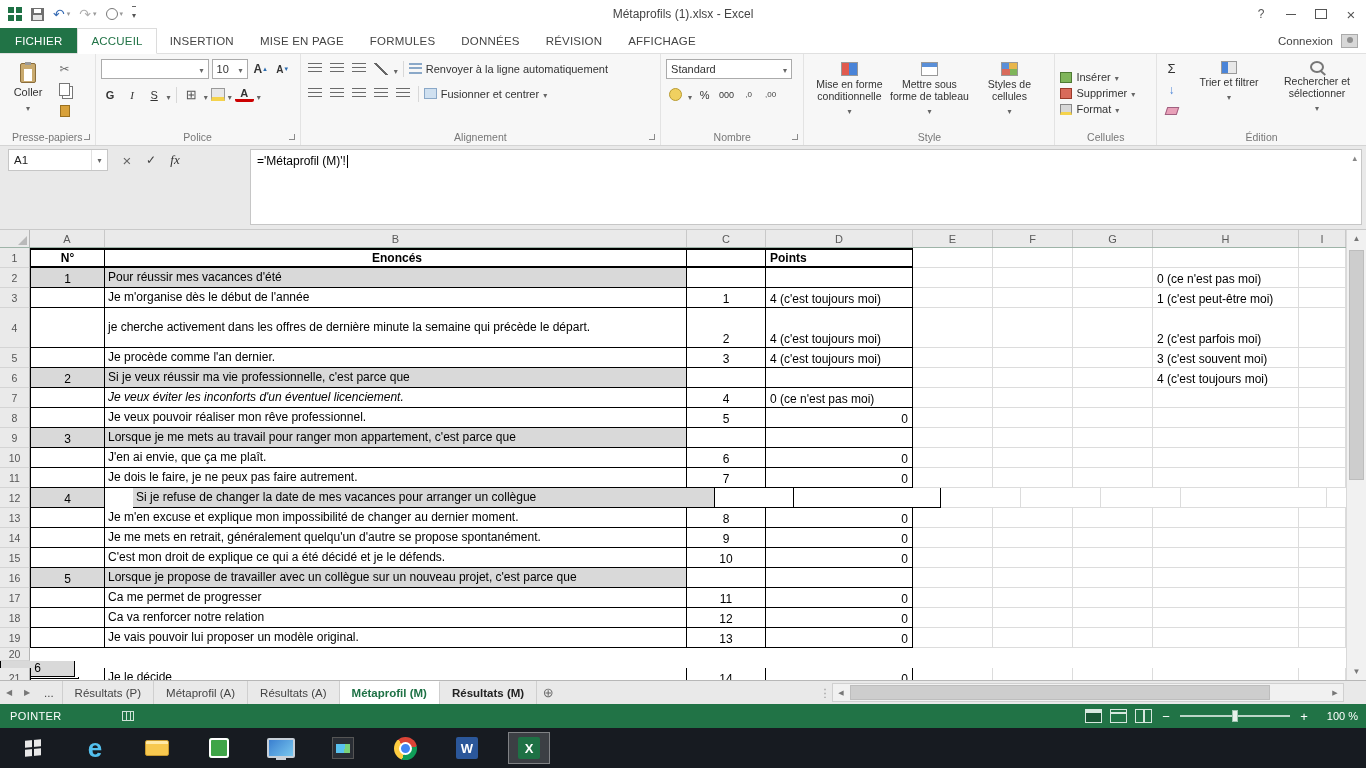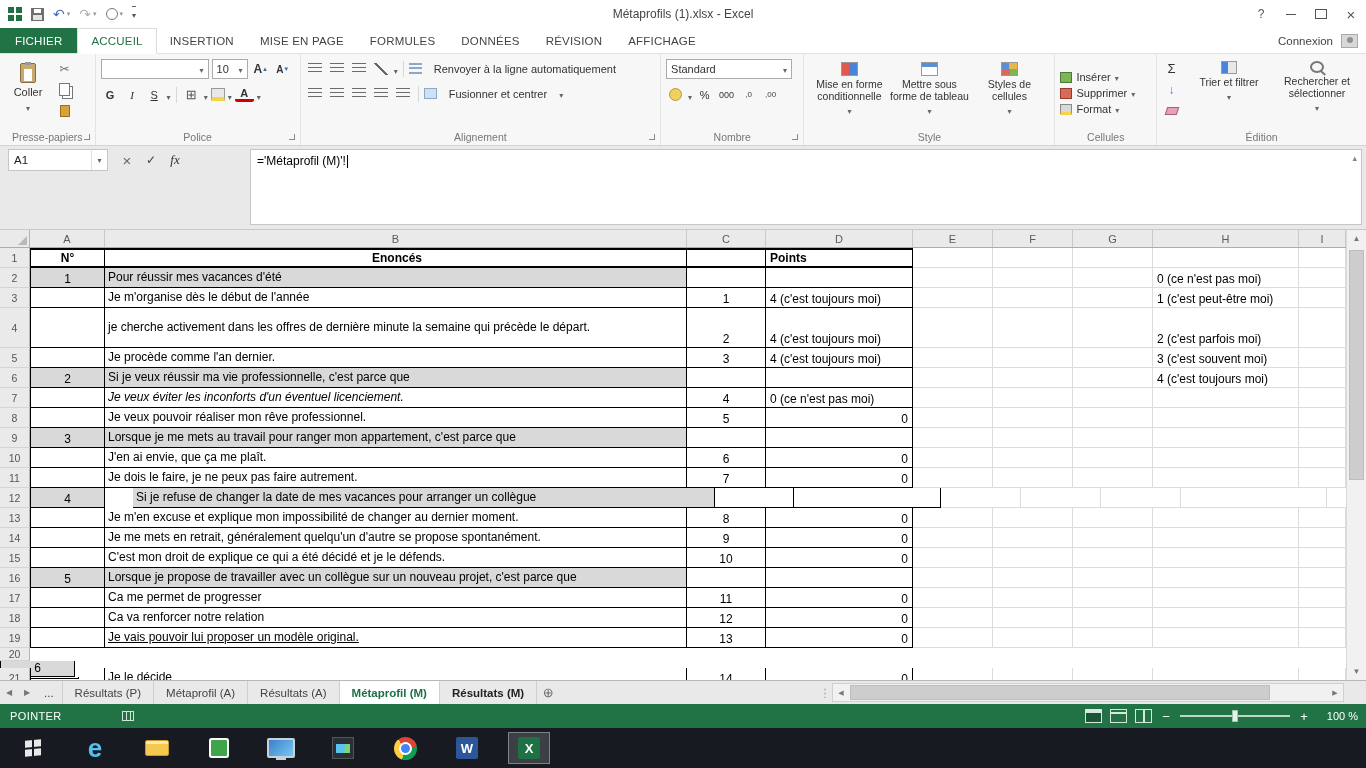--- a/index.html
+++ b/index.html
@@ -67,21 +67,21 @@
   .ic-shrinkA::before{content:"A";font-weight:bold;font-size:10px;}
   .ic-shrinkA::after{content:"▾";font-size:7px;color:#2b6cb0;margin-left:1px;}
   .tg-b{font-weight:bold;}.tg-i{font-style:italic;font-family:"Liberation Serif",serif;}.tg-u{text-decoration:underline;}
   .ic-borders::before{content:"⊞";font-size:13px;color:#555;}
   .ic-fillcolor{width:14px;height:13px;background:#e8e8e8;border:1px solid #999;border-bottom:4px solid #f5d34c;}
   .ic-fontcolor{font-weight:bold;border-bottom:3px solid #c00;height:15px;}
   .ic-fontcolor::before{content:"A";}
 
   .bars{width:14px;height:11px;background:repeating-linear-gradient(to bottom,#6b6b6b 0 1.5px,transparent 1.5px 4px);}
   .ic-orient{width:14px;height:12px;background:linear-gradient(45deg,transparent 44%,#666 44% 56%,transparent 56%);}
-  .txtbtn{display:flex;align-items:center;gap:12px;font-size:11px;color:#333;white-space:nowrap;}
+  .txtbtn{display:flex;align-items:center;gap:4px;font-size:11px;color:#333;white-space:nowrap;}
   .ic-wrap{width:13px;height:11px;background:repeating-linear-gradient(to bottom,#8aa8c8 0 2px,transparent 2px 4.5px);}
   .ic-merge{width:13px;height:11px;background:#cfe0f0;border:1px solid #8aa8c8;}
 
   .ic-coin{width:13px;height:13px;border-radius:50%;background:#f0d060;border:1px solid #b89a30;}
   .ic-dec{font-size:8px;color:#444;letter-spacing:0;}
 
   .stylebtn{width:80px;display:flex;flex-direction:column;align-items:center;gap:2px;font-size:10.5px;color:#333;text-align:center;line-height:12px;padding-top:3px;}
   .ic-cond{width:17px;height:14px;background:linear-gradient(90deg,#e05a4e 0 50%,#4a84d8 50% 100%);border:1px solid #999;}
   .ic-table{width:17px;height:14px;background:linear-gradient(#5a8fd8 0 4px,#fff 4px);border:1px solid #999;}
   .ic-styles{width:17px;height:14px;background:conic-gradient(#e8b64c 0 25%,#7fb55a 0 50%,#d86a5a 0 75%,#5a8fd8 0 100%);border:1px solid #999;}
@@ -683,21 +683,21 @@
         <div class="cell tb colD" style="width: 147px;">0</div>
         <div class="cell lite" style="width: 80px;"></div>
         <div class="cell lite" style="width: 80px;"></div>
         <div class="cell lite" style="width: 80px;"></div>
         <div class="cell lite colH" style="width: 146px;"></div>
         <div class="cell lite" style="width: 47px;"></div>
       </div>
       <div class="grow" style="height: 20px;">
         <div class="gut">19</div>
         <div class="cell tb colA" style="width: 75px;"></div>
-        <div class="cell tb colB" style="width: 582px; text-decoration: underline;">Je vais pouvoir lui proposer un modèle original.</div>
+        <div class="cell tb colB" style="width: 582px;">Je vais pouvoir lui proposer un modèle original.</div>
         <div class="cell tb colC" style="width: 79px;">13</div>
         <div class="cell tb colD" style="width: 147px;">0</div>
         <div class="cell lite" style="width: 80px;"></div>
         <div class="cell lite" style="width: 80px;"></div>
         <div class="cell lite" style="width: 80px;"></div>
         <div class="cell lite colH" style="width: 146px;"></div>
         <div class="cell lite" style="width: 47px;"></div>
       </div>
       <div class="grow" style="height: 20px; flex-direction: column;">
         <div class="gut">20</div>

